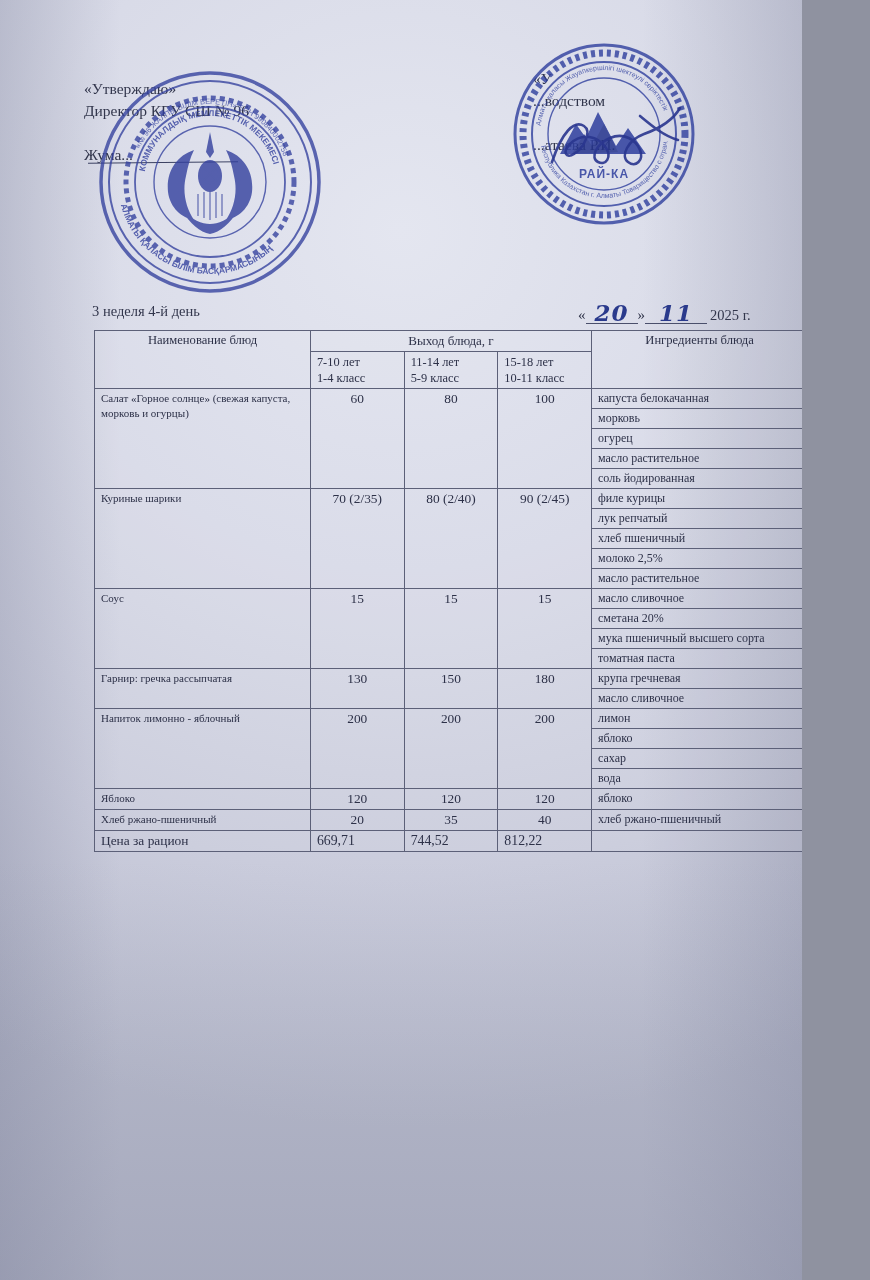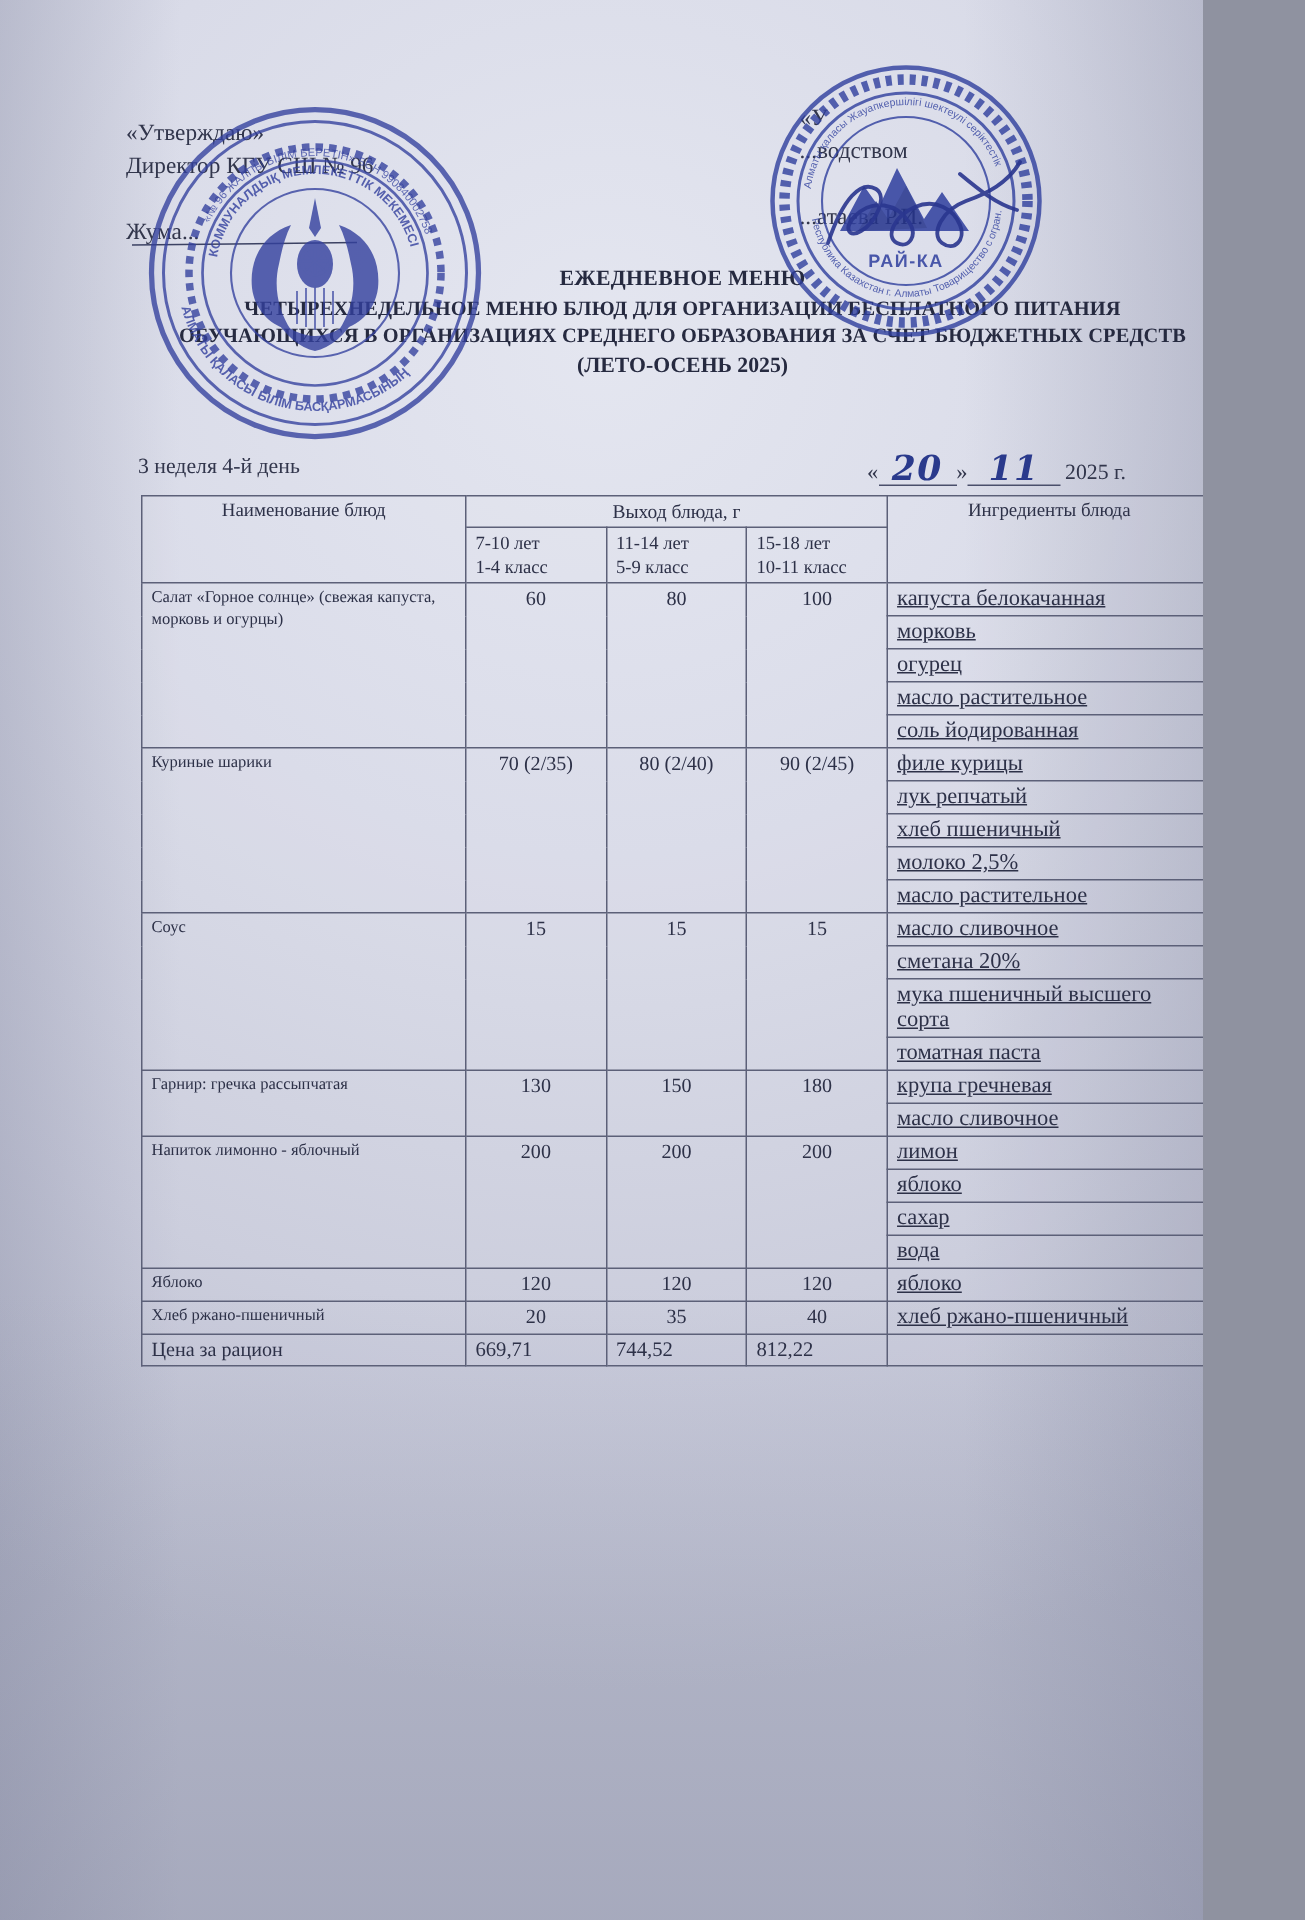--- a/index.html
+++ b/index.html
@@ -140,24 +140,23 @@
     padding-top: 4px;
     padding-left: 8px;
     margin-left: 48px;
   }
   td.qty {
     text-align: center;
     font-size: 13.4px;
     padding-top: 4px;
   }
   td.ing {
-    font-size: 15px;
+    font-size: 12px;
     padding: 3px 6px 3px 8px;
     vertical-align: middle;
-    text-decoration: underline;
   }
   td.price-label {
     font-size: 13.4px;
     vertical-align: bottom;
     padding-bottom: 4px;
     padding-left: 8px;
   }
   td.price-val {
     text-align: left;
     font-size: 13.8px;
@@ -192,25 +191,20 @@
   </div>
 
   <div class="sign-stroke"></div>
 
   <div class="approval right">
     <span>«У</span>
     <span class="line2">...водством</span>
     <span class="line3">...атаева Р.И.</span>
   </div>
 
-  <div class="title-block">
-    <div class="title-line1">ЕЖЕДНЕВНОЕ МЕНЮ</div>
-    <div class="title-line2">ЧЕТЫРЕХНЕДЕЛЬНОЕ МЕНЮ БЛЮД ДЛЯ ОРГАНИЗАЦИИ БЕСПЛАТНОГО ПИТАНИЯ ОБУЧАЮЩИХСЯ В ОРГАНИЗАЦИЯХ СРЕДНЕГО ОБРАЗОВАНИЯ ЗА СЧЕТ БЮДЖЕТНЫХ СРЕДСТВ</div>
-    <div class="title-line3">(ЛЕТО-ОСЕНЬ 2025)</div>
-  </div>
 
   <div class="week-day">3 неделя 4-й день</div>
 
   <div class="date-row">
     <span class="q">«</span>
     <span class="date-blank"><span class="hand">20</span></span>
     <span class="q">»</span>
     <span class="date-blank wide"><span class="hand">11</span></span>
     <span class="yr">2025 г.</span>
   </div>

